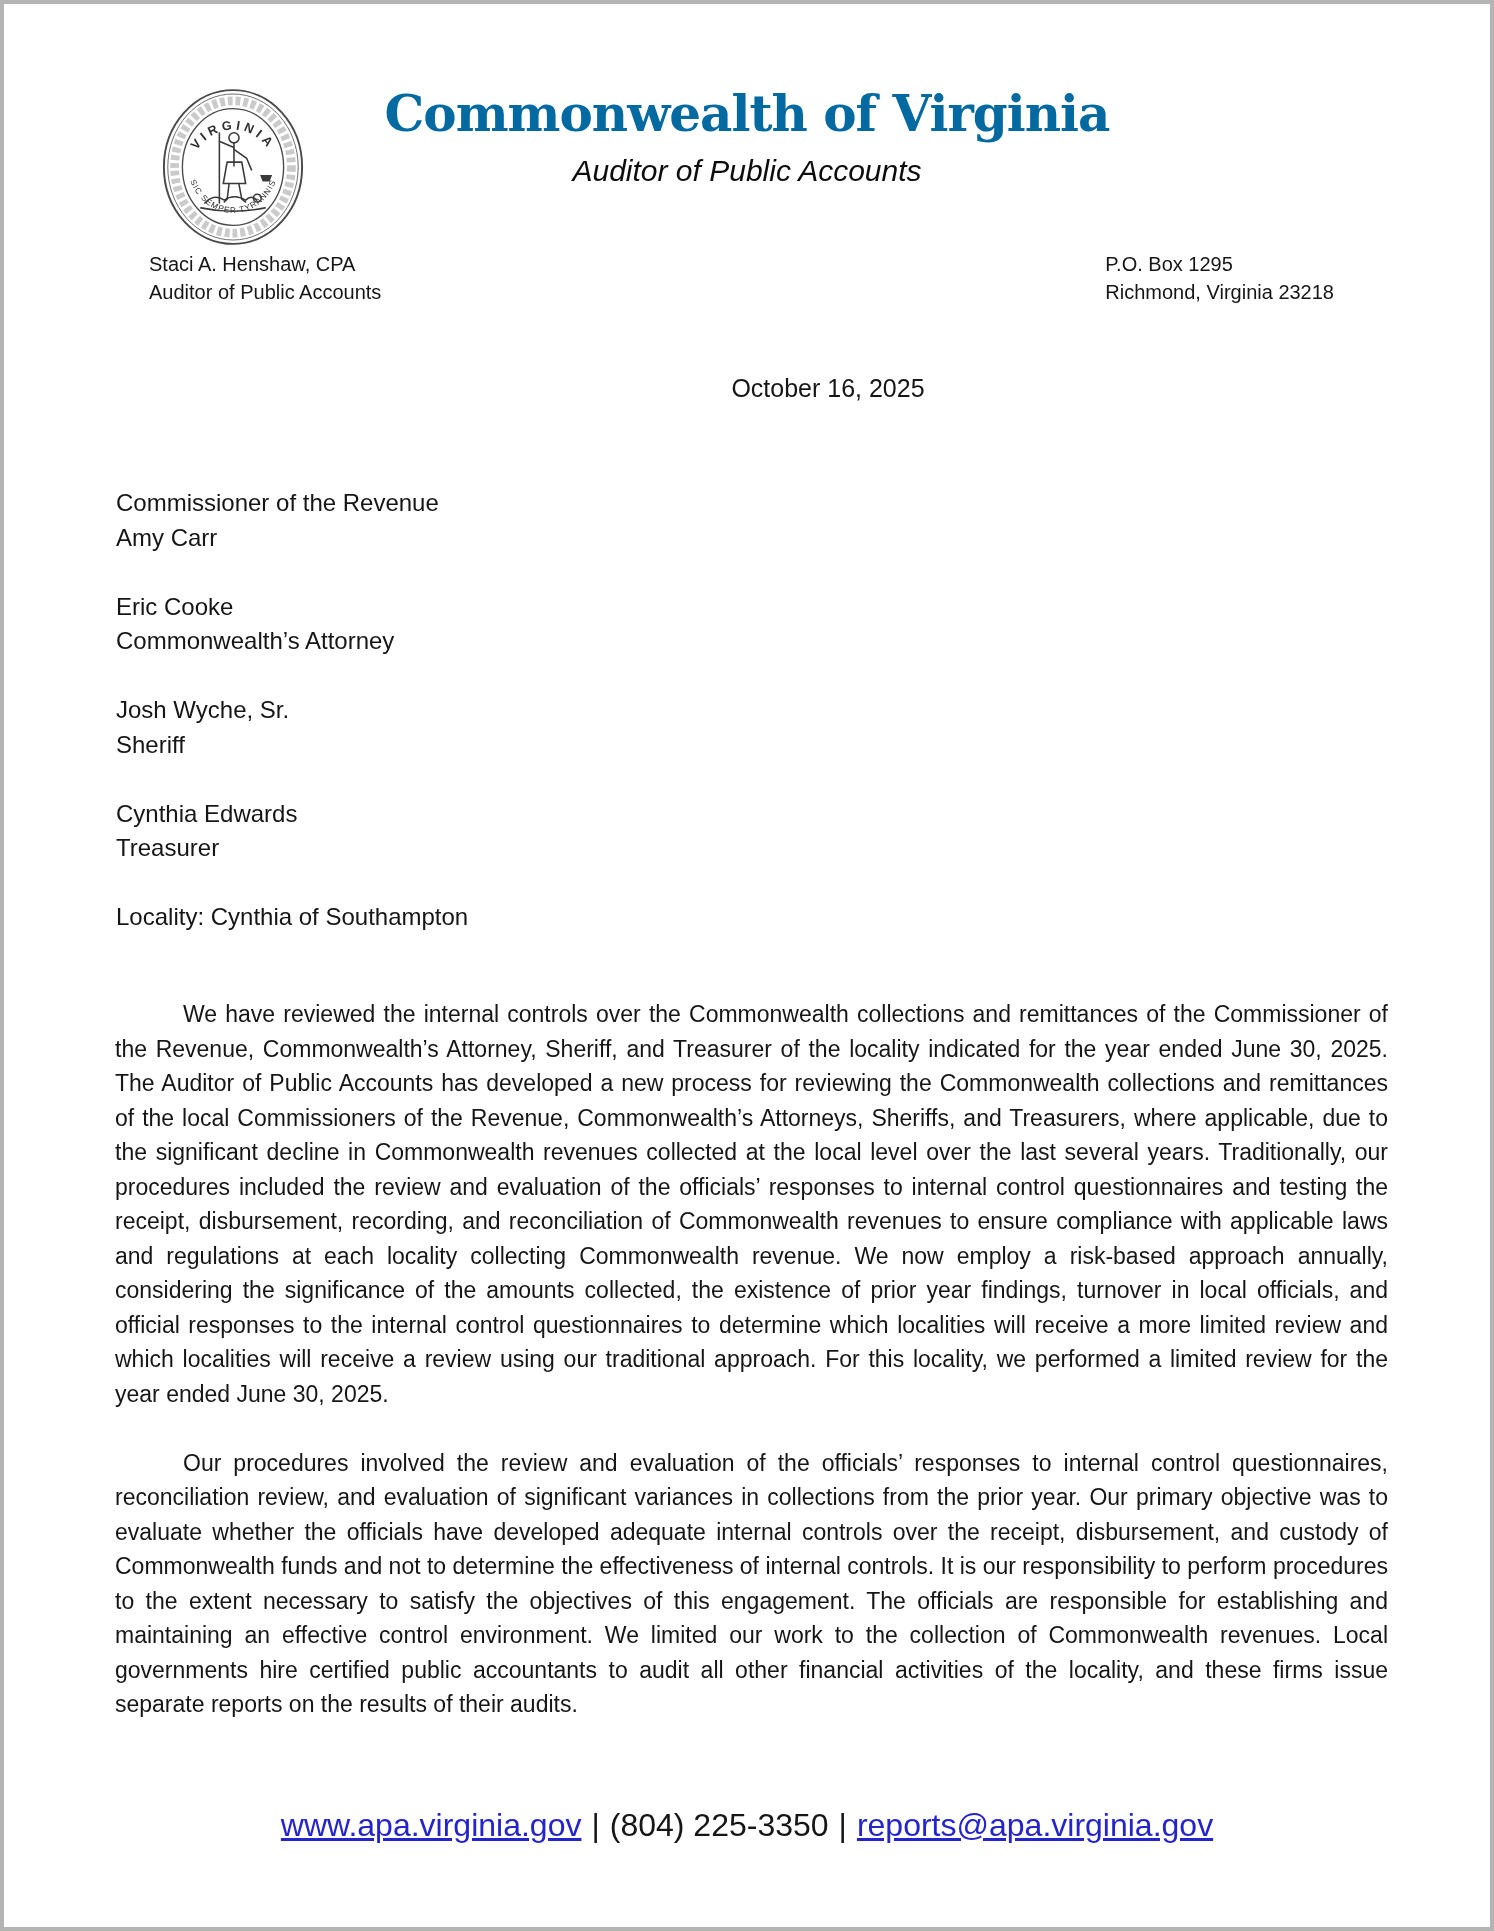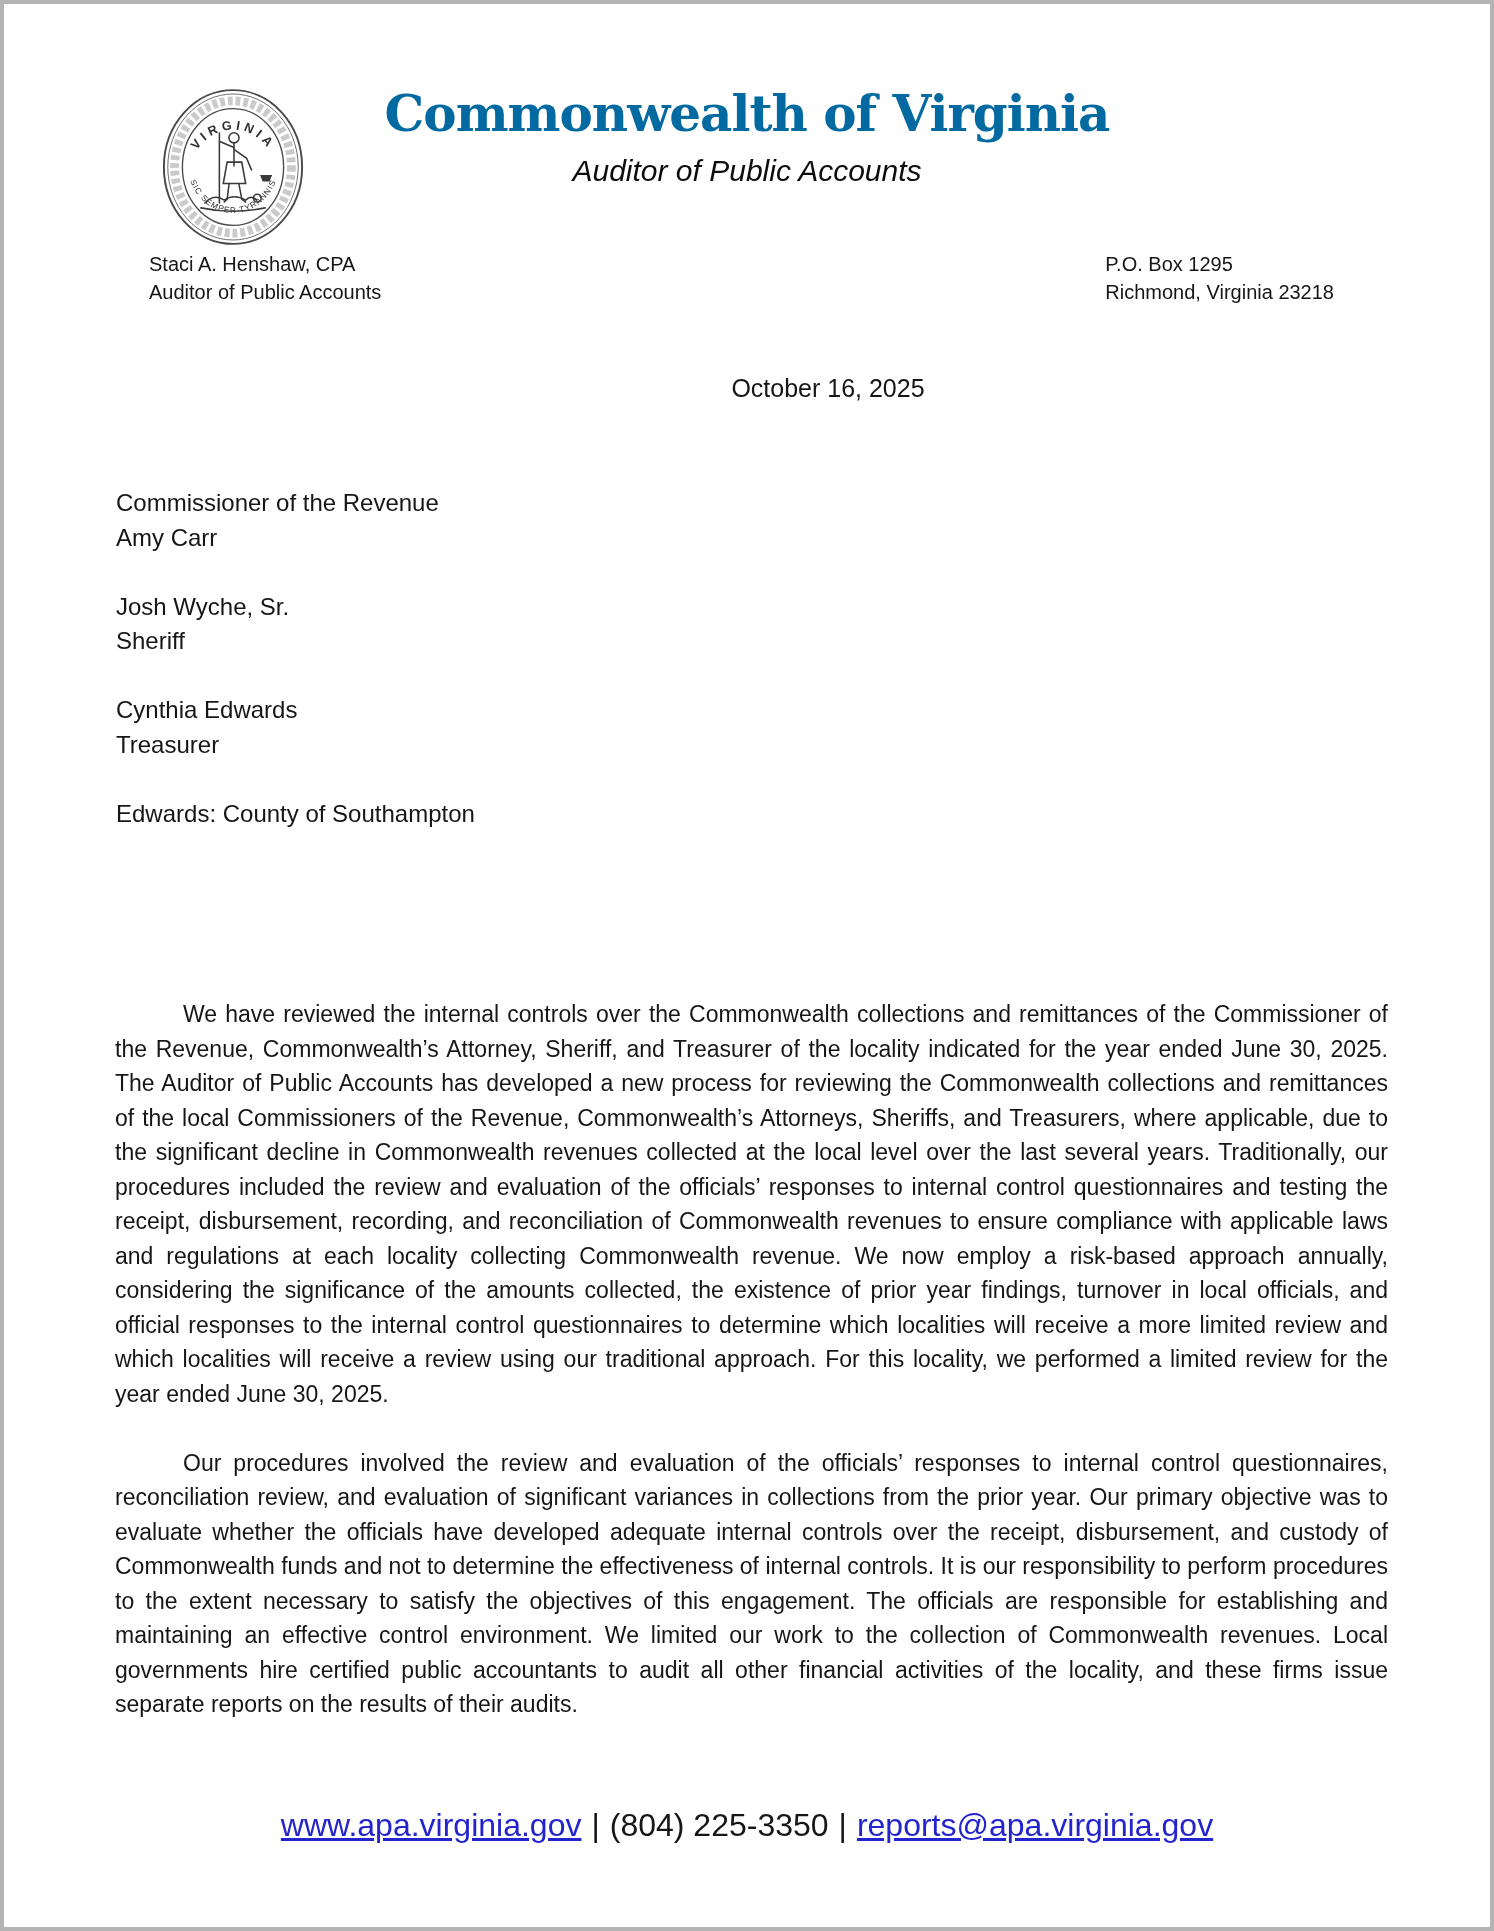--- a/index.html
+++ b/index.html
@@ -119,28 +119,32 @@
   </div>
 
   <div class="letter-date">October 16, 2025</div>
 
   <div class="recipients">
     <div class="recipient">
       <div>Commissioner of the Revenue</div>
       <div>Amy Carr</div>
     </div>
     <div class="recipient">
+      <div>Eric Cooke</div>
+      <div>Commonwealth’s Attorney</div>
+    </div>
+    <div class="recipient">
       <div>Josh Wyche, Sr.</div>
       <div>Sheriff</div>
     </div>
     <div class="recipient">
       <div>Cynthia Edwards</div>
       <div>Treasurer</div>
     </div>
-    <div class="locality">Edwards: County of Southampton</div>
+    <div class="locality">Locality: Cynthia of Southampton</div>
   </div>
 
   <div class="body-text">
     <p>We have reviewed the internal controls over the Commonwealth collections and remittances of the Commissioner of the Revenue, Commonwealth’s Attorney, Sheriff, and Treasurer of the locality indicated for the year ended June 30, 2025.  The Auditor of Public Accounts has developed a new process for reviewing the Commonwealth collections and remittances of the local Commissioners of the Revenue, Commonwealth’s Attorneys, Sheriffs, and Treasurers, where applicable, due to the significant decline in Commonwealth revenues collected at the local level over the last several years.  Traditionally, our procedures included the review and evaluation of the officials’ responses to internal control questionnaires and testing the receipt, disbursement, recording, and reconciliation of Commonwealth revenues to ensure compliance with applicable laws and regulations at each locality collecting Commonwealth revenue.  We now employ a risk-based approach annually, considering the significance of the amounts collected, the existence of prior year findings, turnover in local officials, and official responses to the internal control questionnaires to determine which localities will receive a more limited review and which localities will receive a review using our traditional approach.  For this locality, we performed a limited review for the year ended June 30, 2025.</p>
     <p>Our procedures involved the review and evaluation of the officials’ responses to internal control questionnaires, reconciliation review, and evaluation of significant variances in collections from the prior year.  Our primary objective was to evaluate whether the officials have developed adequate internal controls over the receipt, disbursement, and custody of Commonwealth funds and not to determine the effectiveness of internal controls.  It is our responsibility to perform procedures to the extent necessary to satisfy the objectives of this engagement.  The officials are responsible for establishing and maintaining an effective control environment.  We limited our work to the collection of Commonwealth revenues.  Local governments hire certified public accountants to audit all other financial activities of the locality, and these firms issue separate reports on the results of their audits.</p>
   </div>
 
   <div class="footer">
     <a>www.apa.virginia.gov</a><span class="sep">|</span><span>(804) 225-3350</span><span class="sep">|</span><a>reports@apa.virginia.gov</a>
   </div>

